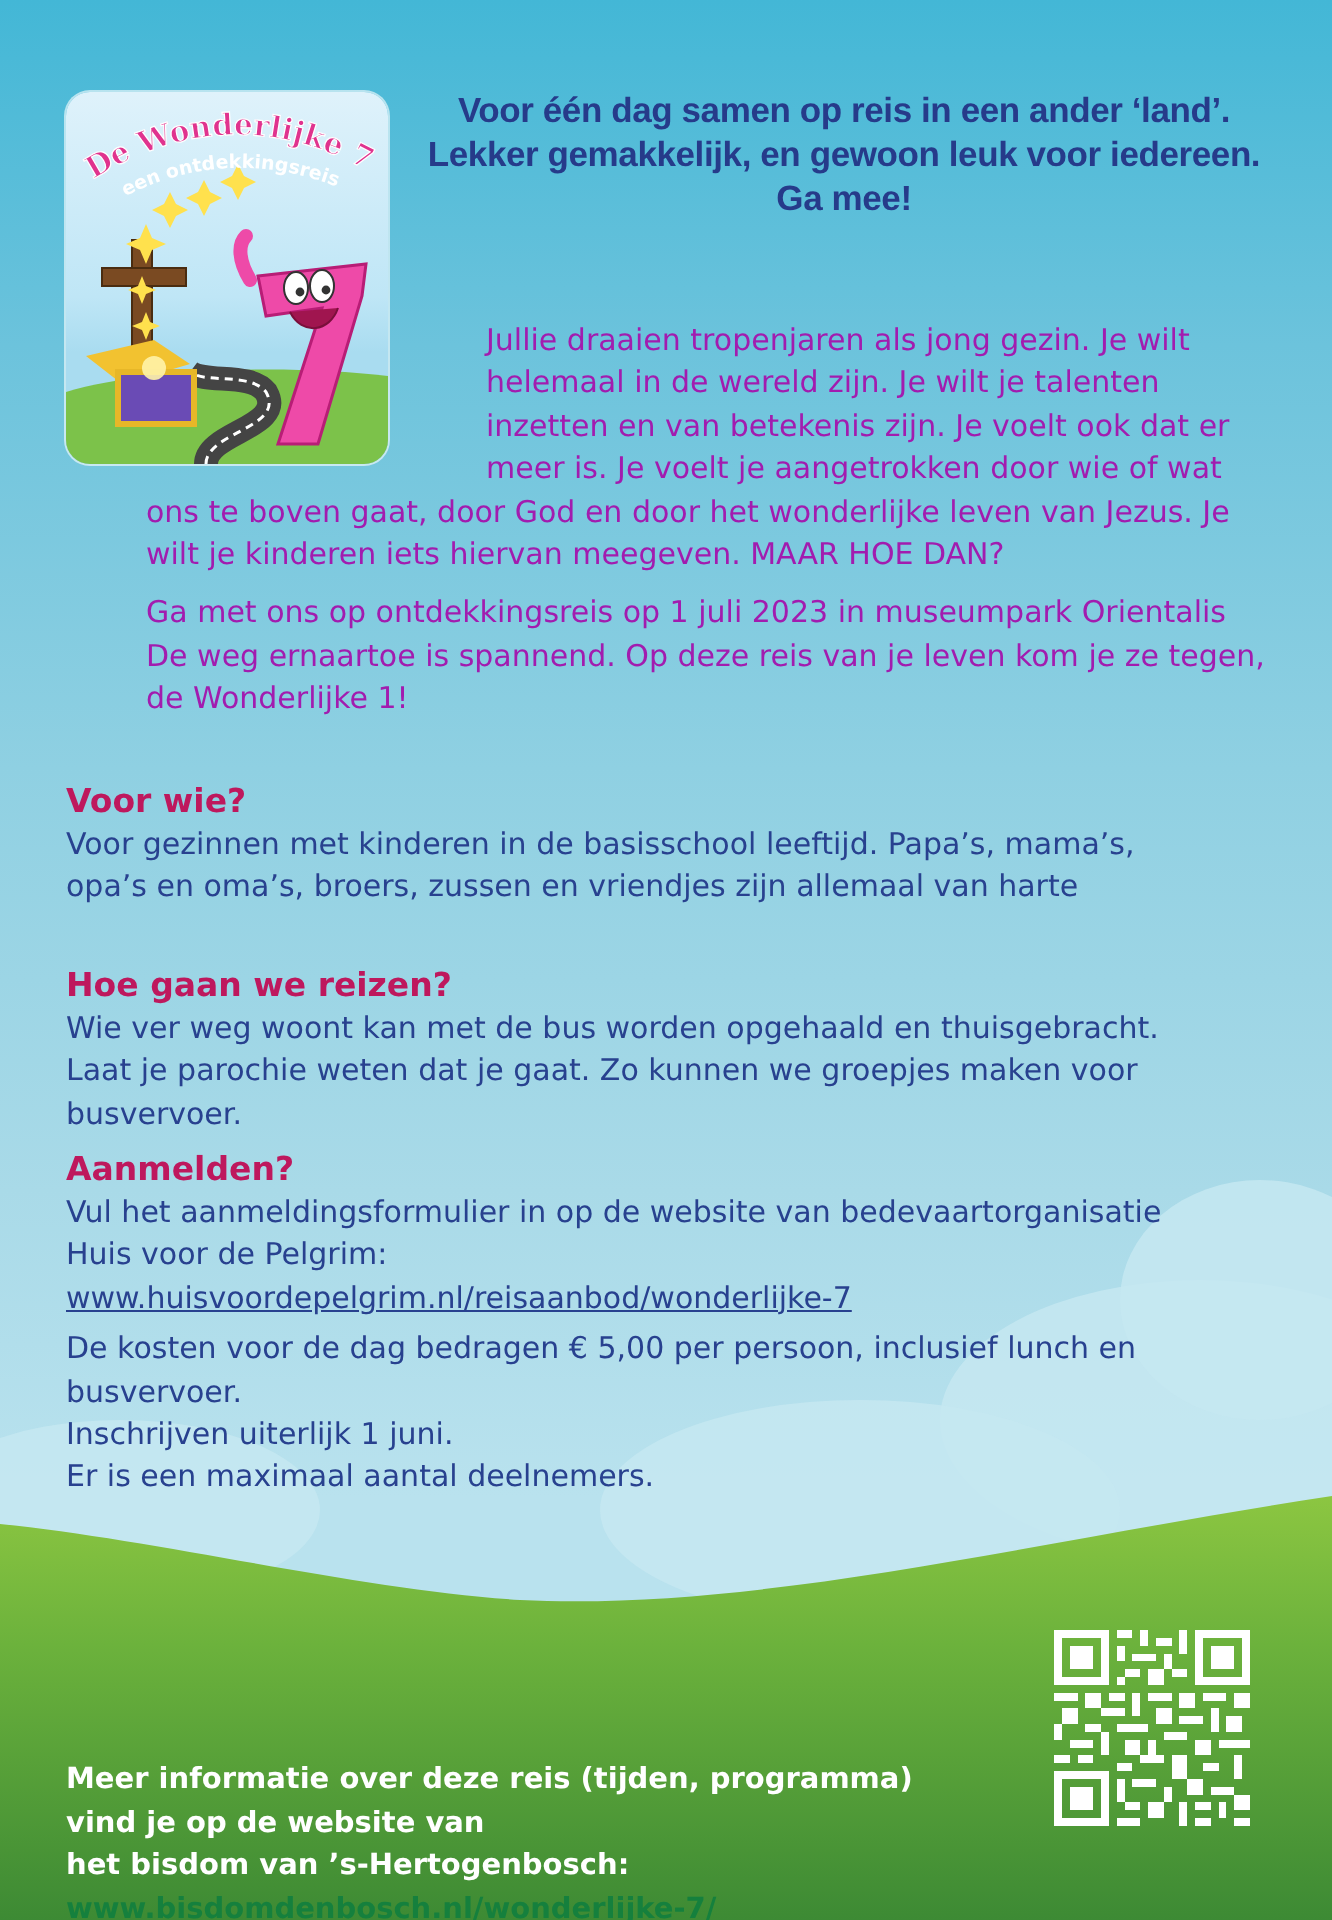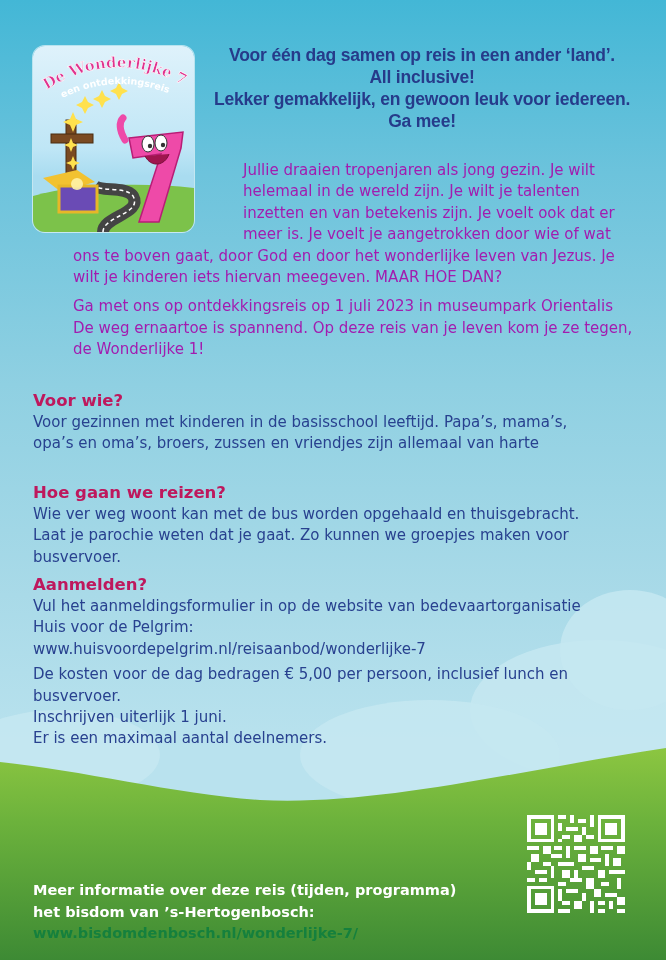--- a/index.html
+++ b/index.html
@@ -39,21 +39,21 @@
     }
     .intro-top { margin-left: 170px; }
     .para { margin-top: 8px; }
     .section {
       position: absolute; left: 33px; width: 612px;
       font-size: 15px; line-height: 21.4px; color: #28418f;
     }
     .section h2 {
       font-size: 16.5px; font-weight: bold; color: #be185d; line-height: 22px;
     }
-    .link { color: #28418f; margin-top: 46px; }
+    .link { text-decoration: underline; color: #28418f; margin-top: 46px; }
     .footer {
       position: absolute; left: 33px; top: 880px; width: 460px;
       font-size: 14.5px; line-height: 21.5px; font-weight: bold; color: #ffffff;
     }
     .footer .link { color: #15803d; }
     .qr {
       position: absolute; left: 527px; top: 815px; width: 98px; height: 98px;
     }
   </style>
 </head>
@@ -121,21 +121,20 @@
       <textPath href="#arc1" startOffset="4">De Wonderlijke 7</textPath>
     </text>
     <text font-family="DejaVu Sans, sans-serif" font-weight="bold" font-size="9.5" fill="#ffffff">
       <textPath href="#arc2" startOffset="4">een ontdekkingsreis</textPath>
     </text>
   </svg>
 </div>
 
 <div class="headline">
   <span class="h-line">Voor één dag samen op reis in een ander ‘land’.</span>
-  <span class="h-line">All inclusive!</span>
   <span class="h-line gap"></span>
   <span class="h-line" style="margin-top:-8px;">Lekker gemakkelijk, en gewoon leuk voor iedereen.</span>
   <span class="h-line">Ga mee!</span>
 </div>
 
 <div class="intro">
   <div class="intro-top">Jullie draaien tropenjaren als jong gezin. Je wilt</div>
   <div class="intro-top">helemaal in de wereld zijn. Je wilt je talenten</div>
   <div class="intro-top">inzetten en van betekenis zijn. Je voelt ook dat er</div>
   <div class="intro-top">meer is. Je voelt je aangetrokken door wie of wat</div>
@@ -167,20 +166,21 @@
   <div>Huis voor de Pelgrim:</div>
   <div><span class="link">www.huisvoordepelgrim.nl/reisaanbod/wonderlijke-7</span></div>
   <div class="para" style="margin-top:4px;">De kosten voor de dag bedragen € 5,00 per persoon, inclusief lunch en</div>
   <div>busvervoer.</div>
   <div>Inschrijven uiterlijk 1 juni.</div>
   <div>Er is een maximaal aantal deelnemers.</div>
 </div>
 
 <div class="footer">
   <div>Meer informatie over deze reis (tijden, programma)</div>
+  <div>vind je op de website van</div>
   <div>het bisdom van ’s-Hertogenbosch:</div>
   <div><span class="link">www.bisdomdenbosch.nl/wonderlijke-7/</span></div>
 </div>
 
 <svg class="qr" viewBox="0 0 25 25" shape-rendering="crispEdges">
   <g fill="#ffffff">
 
     <path d="M0 0h7v7h-7z M1 1v5h5v-5z" fill-rule="evenodd"></path>
     <rect x="2" y="2" width="3" height="3"></rect>
     <path d="M18 0h7v7h-7z M19 1v5h5v-5z" fill-rule="evenodd"></path>

